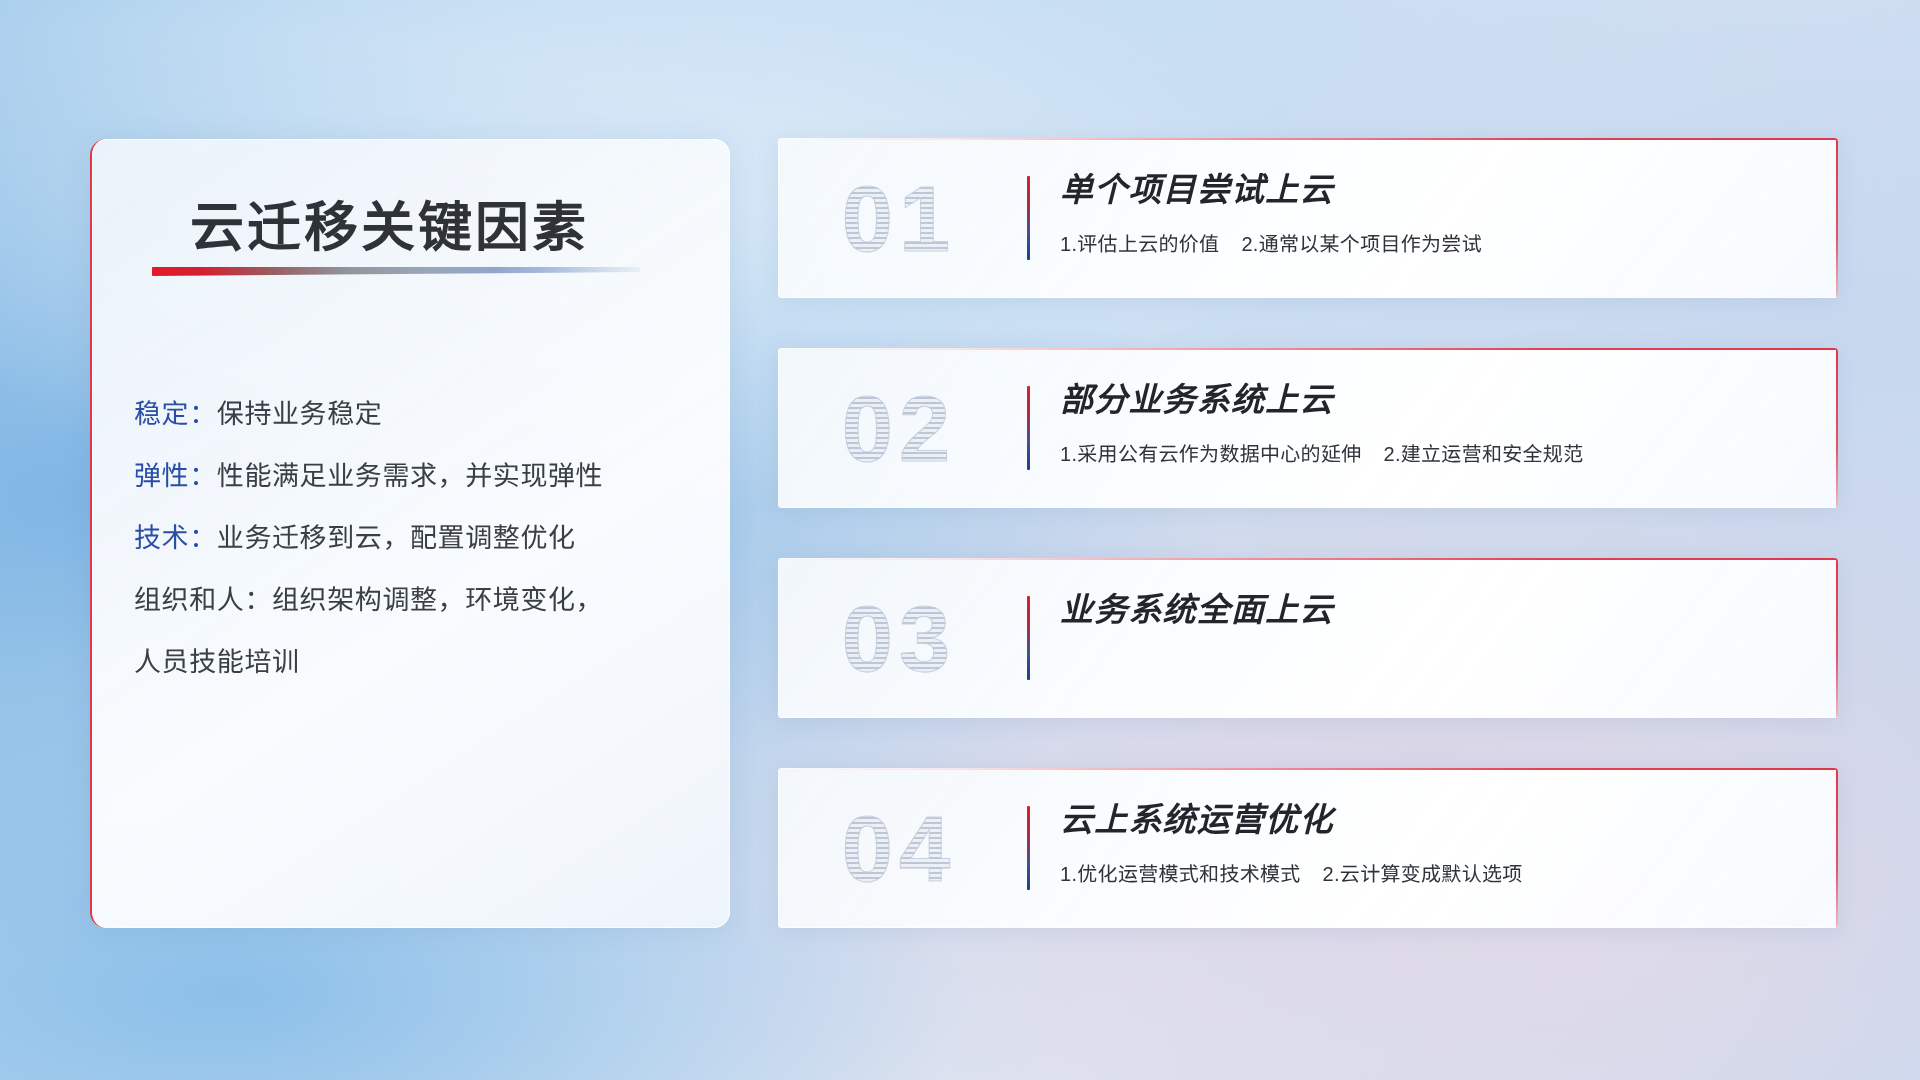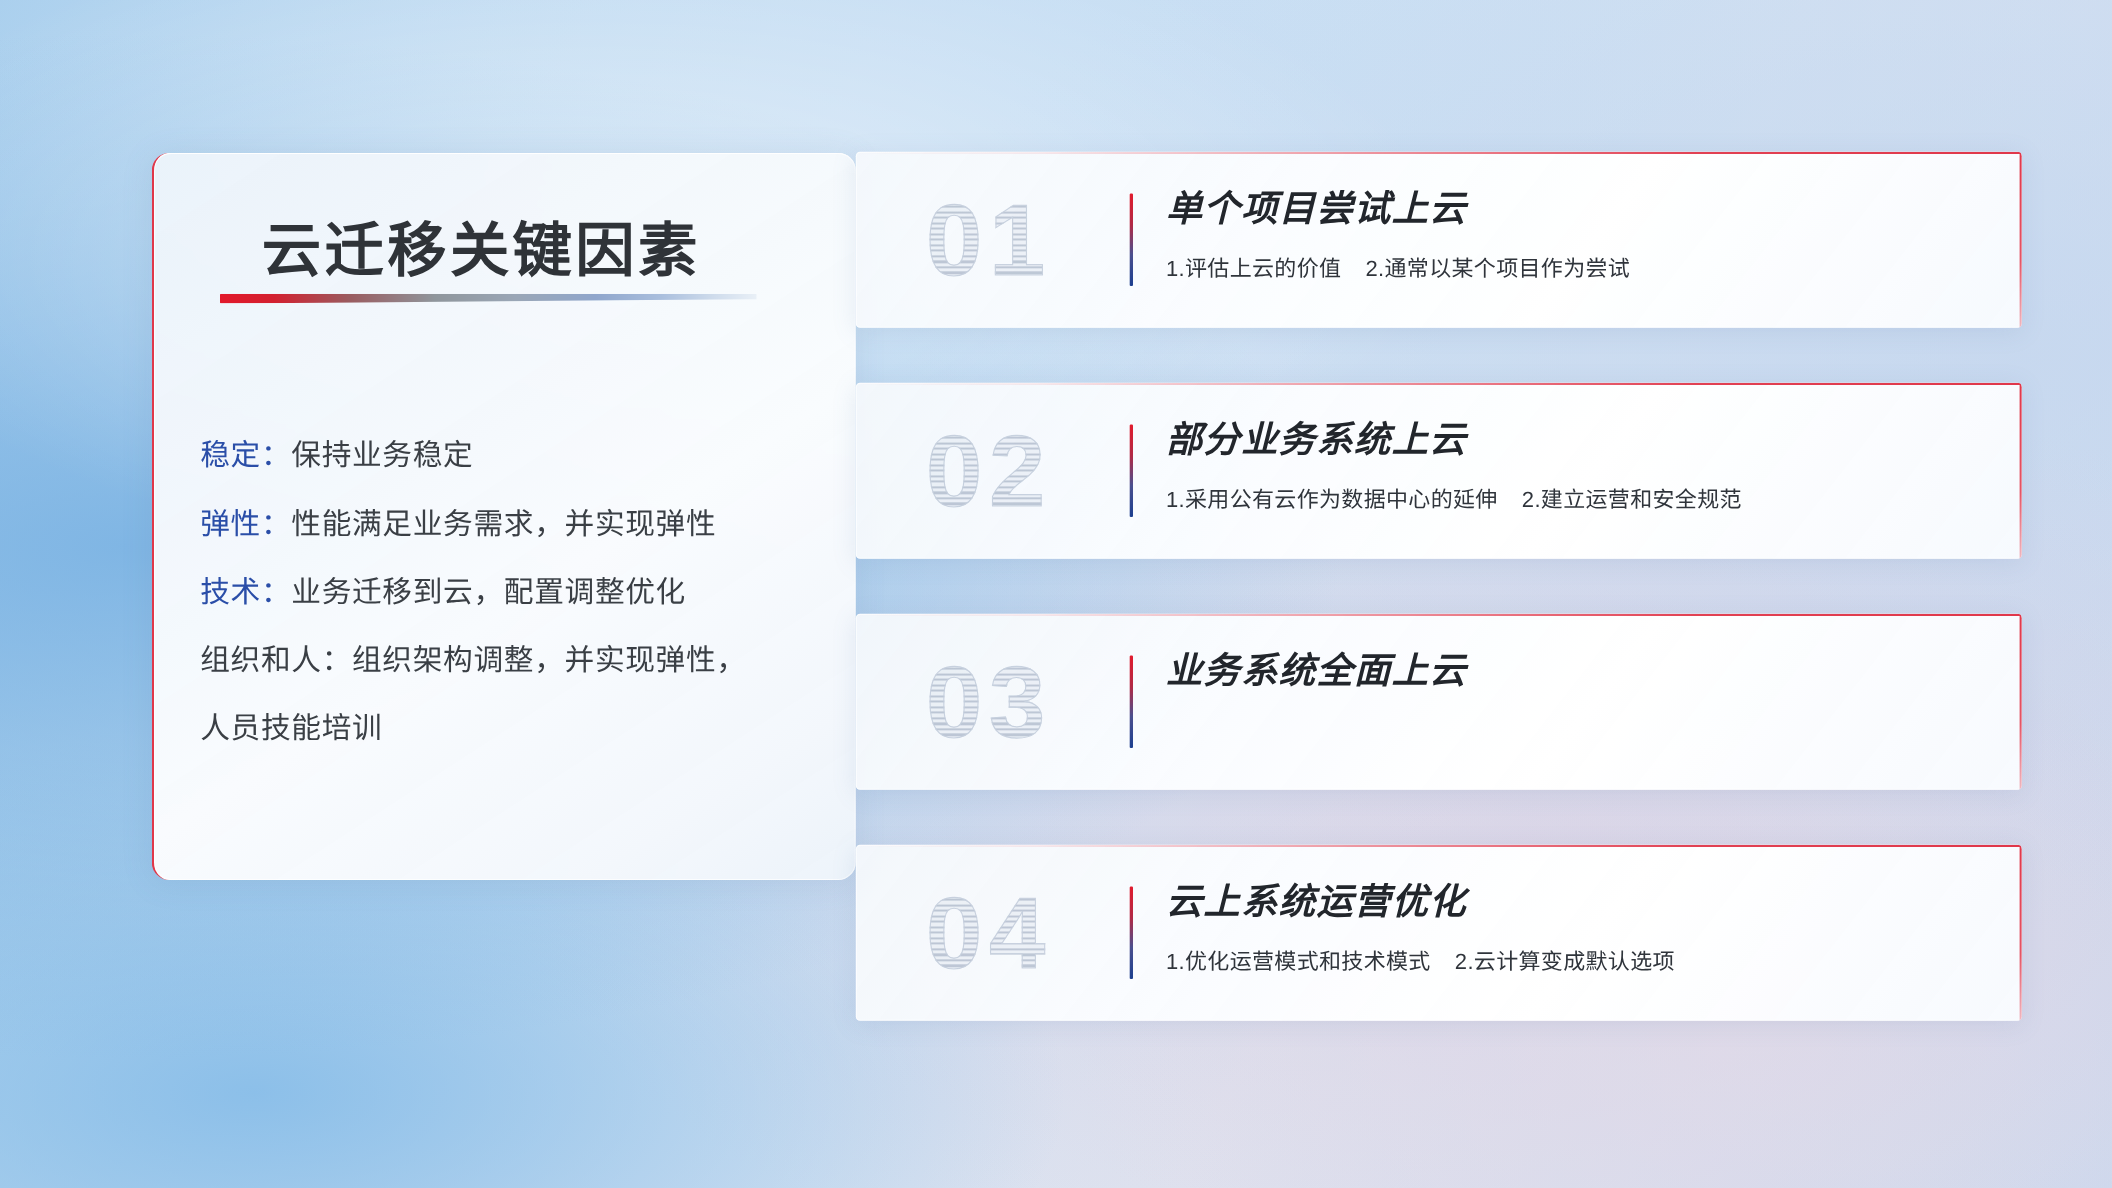--- a/index.html
+++ b/index.html
@@ -28,36 +28,35 @@
     background:
       radial-gradient(55% 40% at 30% 20%, rgba(255,255,255,0.45) 0%, rgba(255,255,255,0) 70%),
       radial-gradient(45% 45% at 82% 88%, rgba(229,219,231,0.55) 0%, rgba(229,219,231,0) 70%);
     pointer-events:none;
   }
 
   
   .left-panel{
     position:absolute;
     left:90px; top:139px;
-    width:640px; height:661px;
+    width:640px; height:789px;
     border-radius:16px;
     border-left:2.5px solid #e0374a;
     background:linear-gradient(147deg,
         rgba(236,243,250,0.96) 0%,
         rgba(244,248,252,0.97) 28%,
         rgba(250,252,254,0.985) 58%,
         rgba(245,248,252,0.97) 85%,
         rgba(238,244,250,0.96) 100%);
     box-shadow:
        0 2px 28px rgba(90,125,170,0.14),
        inset 1px 0 0 rgba(255,255,255,0.75),
        inset 0 1px 0 rgba(255,255,255,0.9);
     backdrop-filter:blur(2px);
     overflow:hidden;
-    margin-left:48px;
   }
   .left-panel::after{
     content:"";
     position:absolute; inset:0;
     border-radius:16px;
     border:1px solid rgba(255,255,255,0.70);
     border-left:none;
     pointer-events:none;
   }
 
@@ -210,21 +209,21 @@
 <div class="stage">
   <div class="bg-veil"></div>
 
   <section class="left-panel">
     <h1 class="panel-title">云迁移关键因素</h1>
     <div class="title-rule"></div>
     <div class="factor-list">
         <div class="factor-row"><span class="key-hl">稳定：</span><span>保持业务稳定</span></div>
         <div class="factor-row"><span class="key-hl">弹性：</span><span>性能满足业务需求，并实现弹性</span></div>
         <div class="factor-row"><span class="key-hl">技术：</span><span>业务迁移到云，配置调整优化</span></div>
-        <div class="factor-row"><span class="">组织和人：</span><span>组织架构调整，并实现弹性，</span></div>
+        <div class="factor-row"><span class="">组织和人：</span><span>组织架构调整，环境变化，</span></div>
         <div class="factor-row"><span>人员技能培训</span></div>
       </div>
   </section>
 
   <section class="cards">
       <article class="card">
         <div class="card-num-glow">01</div>
         <div class="card-num">
           <span>01</span>
         </div>

